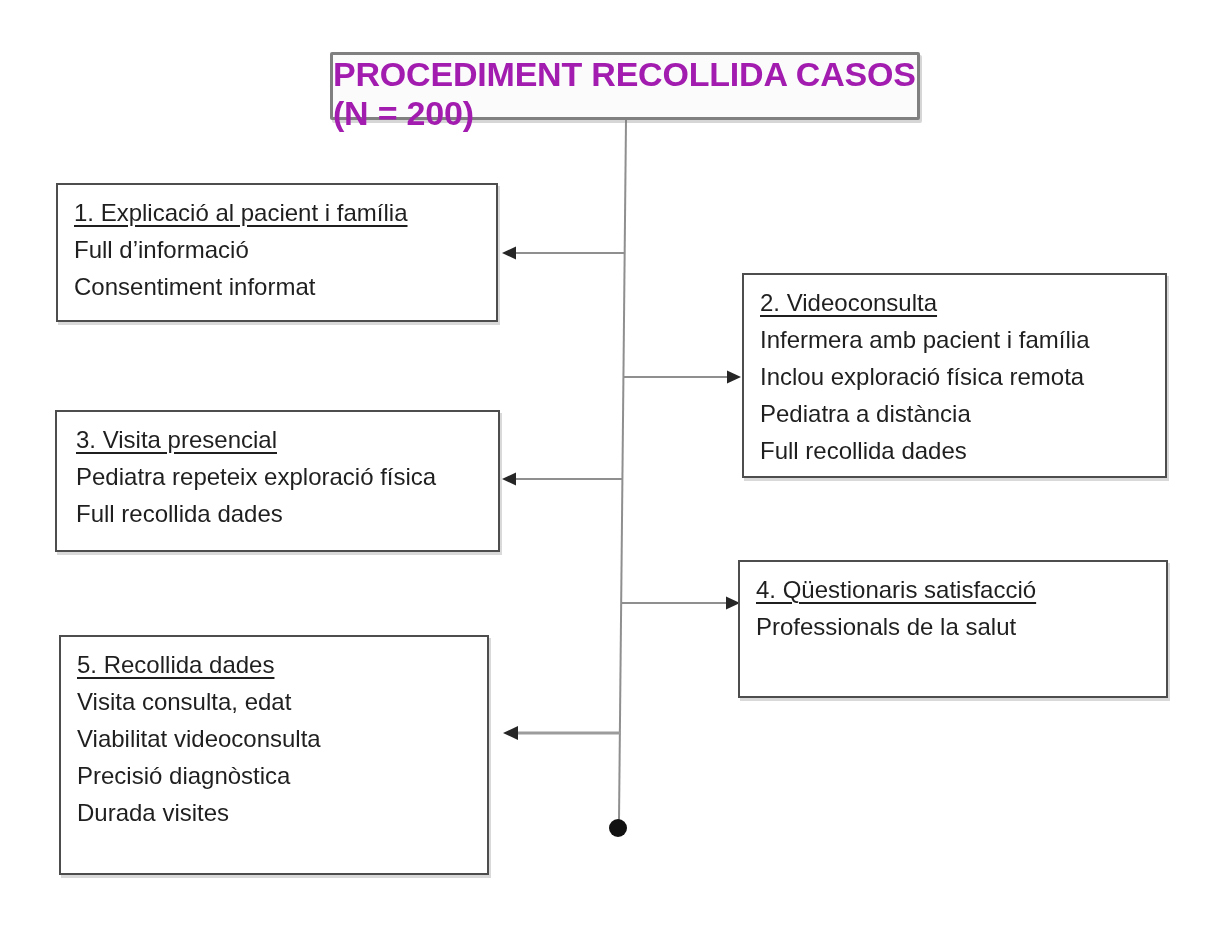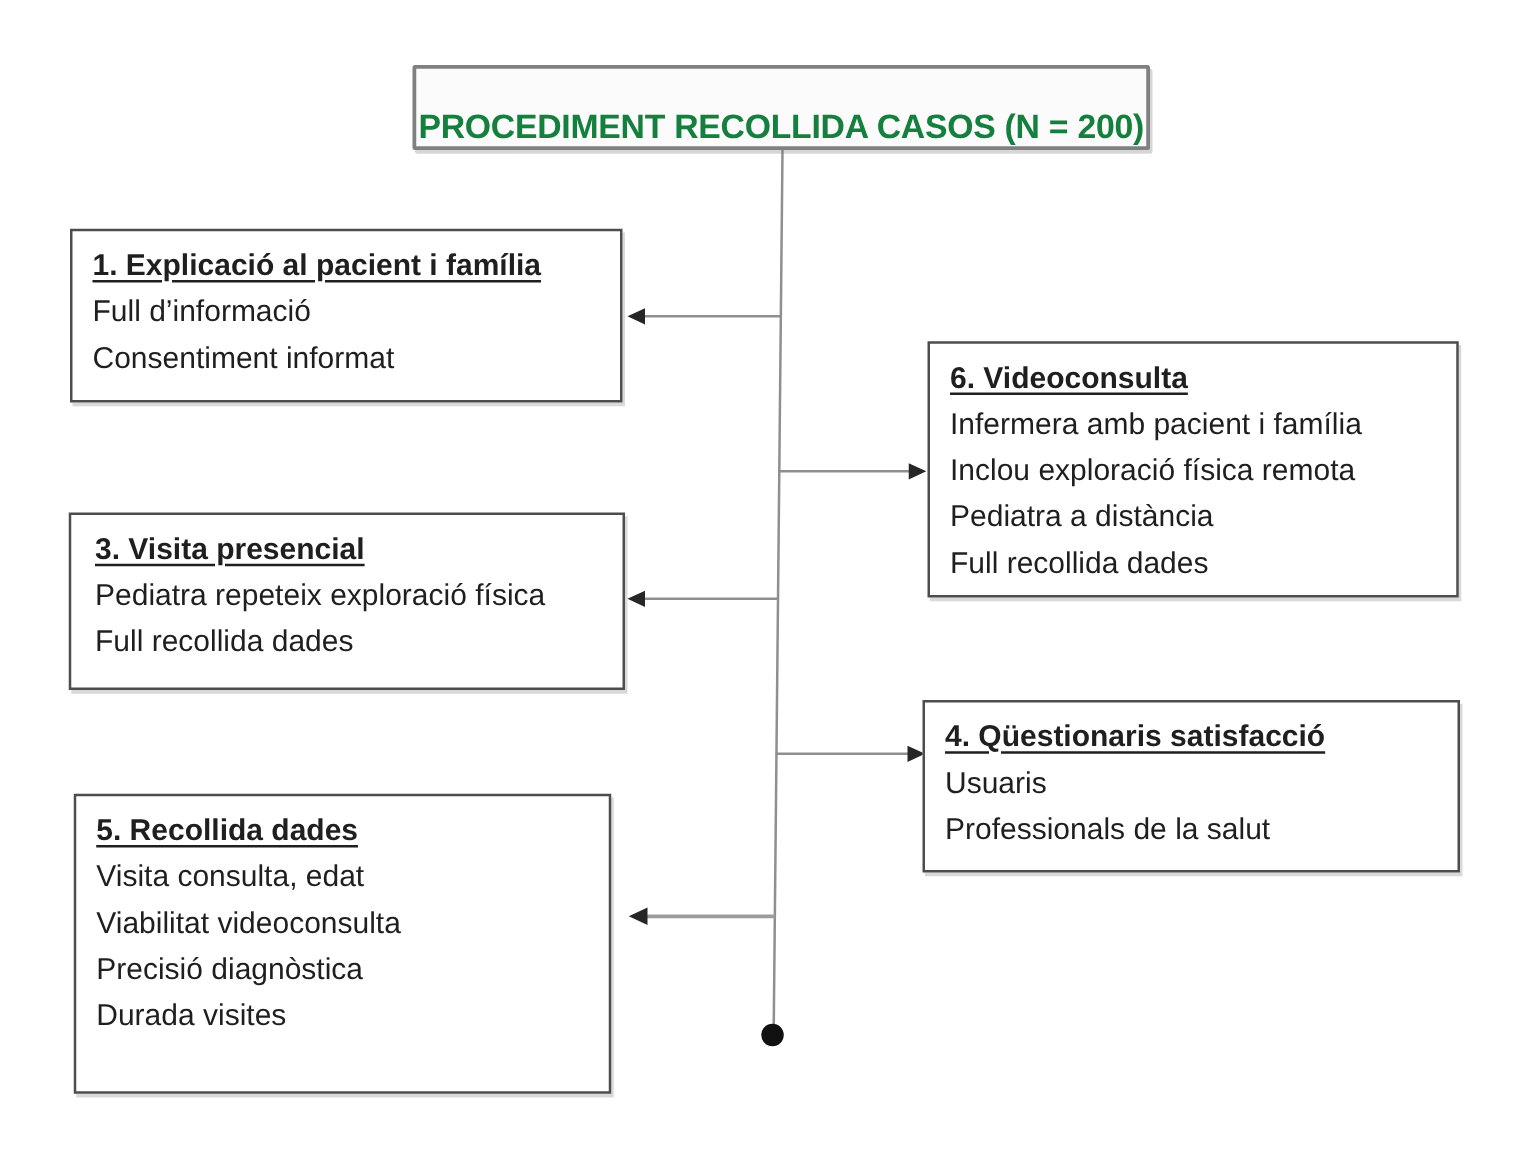--- a/index.html
+++ b/index.html
@@ -28,42 +28,42 @@
     box-sizing: border-box;
     background: #ffffff;
     border: 2px solid #4d4d4d;
     box-shadow: 2px 3px 0 rgba(120,120,120,0.28);
     padding: 9px 14px 6px 16px;
     font-size: 24px;
     line-height: 37px;
     white-space: nowrap;
   }
   .node-title {
-    font-weight: bold;
+    font-weight: normal;
     text-decoration: underline;
     text-underline-offset: 4px;
   }
   .root-node {
     position: absolute;
     left: 330px;
     top: 52px;
     width: 590px;
     height: 68px;
     box-sizing: border-box;
     background: #fbfbfb;
     border: 3px solid #808080;
     border-radius: 2px;
     box-shadow: 2px 3px 0 rgba(120,120,120,0.3);
     display: flex;
-    align-items: flex-end;
+    align-items: flex-start;
     justify-content: center;
-    font-size: 27px;
+    font-size: 34px;
     font-weight: bold;
     letter-spacing: -0.2px;
-    color: #15803d;
+    color: #a21caf;
   }
   .b1 { left: 56px;  top: 183px; width: 442px; height: 139px; }
   .b2 { left: 742px; top: 273px; width: 425px; height: 205px; }
   .b3 { left: 55px;  top: 410px; width: 445px; height: 142px; padding-left: 19px; }
   .b4 { left: 738px; top: 532px; width: 430px; height: 138px; margin-top: 28px; }
   .b5 { left: 59px;  top: 635px; width: 430px; height: 240px; }
 </style>
 </head>
 <body>
 
@@ -94,36 +94,35 @@
     <span>PROCEDIMENT RECOLLIDA CASOS (N = 200)</span>
   </div>
 
   <div class="node b1">
     <div class="node-title">1. Explicació al pacient i família</div>
     <div class="node-line">Full d’informació</div>
     <div class="node-line">Consentiment informat</div>
   </div>
 
   <div class="node b2">
-    <div class="node-title">6. Videoconsulta</div>
+    <div class="node-title">2. Videoconsulta</div>
     <div class="node-line">Infermera amb pacient i família</div>
     <div class="node-line">Inclou exploració física remota</div>
     <div class="node-line">Pediatra a distància</div>
     <div class="node-line">Full recollida dades</div>
   </div>
 
   <div class="node b3">
     <div class="node-title">3. Visita presencial</div>
     <div class="node-line">Pediatra repeteix exploració física</div>
     <div class="node-line">Full recollida dades</div>
   </div>
 
   <div class="node b4">
     <div class="node-title">4. Qüestionaris satisfacció</div>
-    <div class="node-line">Usuaris</div>
     <div class="node-line">Professionals de la salut</div>
   </div>
 
   <div class="node b5">
     <div class="node-title">5. Recollida dades</div>
     <div class="node-line">Visita consulta, edat</div>
     <div class="node-line">Viabilitat videoconsulta</div>
     <div class="node-line">Precisió diagnòstica</div>
     <div class="node-line">Durada visites</div>
   </div>

